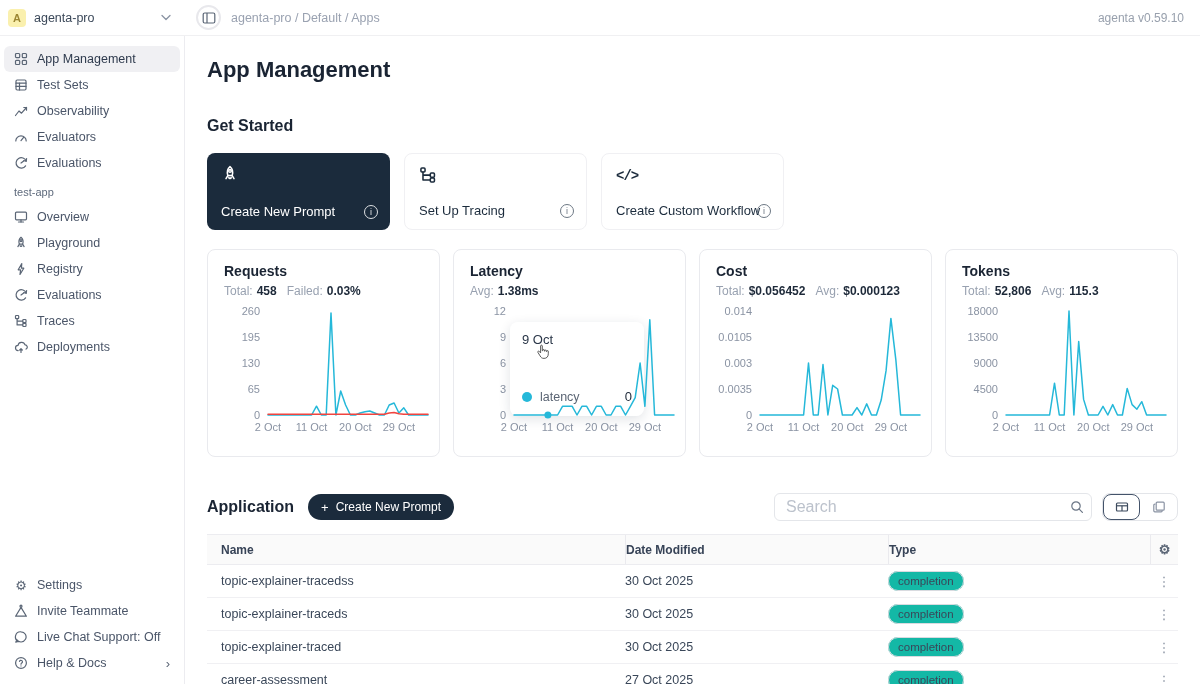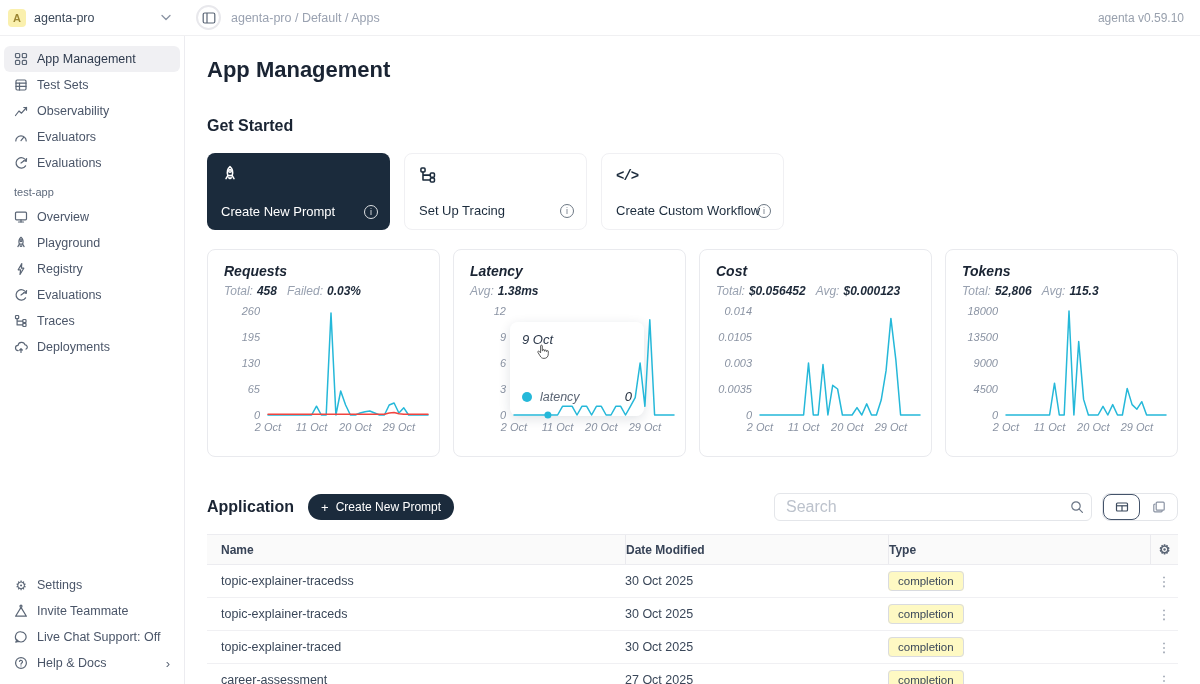--- a/index.html
+++ b/index.html
@@ -37,21 +37,21 @@
   .gs-cards { display:flex; gap:14px; margin-top:18px; }
   .gs-card { width:183px; height:77px; border-radius:8px; position:relative; padding:12px 14px; cursor:pointer; }
   .gs-dark { background:#1b2b3c; color:#fff; }
   .gs-light { background:#fff; border:1px solid #f0f0f3; color:#1b2b3c; }
   .gs-icon svg { stroke:currentColor; fill:none; stroke-width:1.2; stroke-linecap:round; stroke-linejoin:round; }
   .gs-label { position:absolute; left:14px; bottom:11px; font-size:13px; font-weight:500; }
   .info-i { position:absolute; right:12px; bottom:11px; width:14px; height:14px; border:1.1px solid currentColor; border-radius:50%; font-size:9px; display:flex; align-items:center; justify-content:center; opacity:.85; }
   .gs-light .info-i { color:#53606f; }
   .code-glyph { font-size:14px; font-weight:bold; font-family:"Liberation Mono", monospace; letter-spacing:-1px; }
   
-  .charts { display:flex; gap:13px; margin-top:19px;font-style:italic; }
+  .charts { display:flex; gap:13px; margin-top:19px; }
   .chart-card { width:233px; height:208px; border:1px solid #e9eaee; border-radius:8px; padding:13px 16px; position:relative; background:#fff; }
   .cc-title { font-size:14px; font-weight:600; color:#1a2433; }
   .cc-stats { margin-top:5px; font-size:12px; color:#98a1b0; display:flex; }
   .st-label { margin-right:4px; }
   .st-value { color:#1d2939; font-weight:600; margin-right:10px; }
   .cc-body { display:flex; margin-top:13px; }
   .cc-yticks { position:relative; width:36px; height:104px; margin-right:8px; flex:none; }
   .cc-yticks span { position:absolute; right:0; font-size:11px; color:#8a93a3; line-height:12px; }
   .cc-plotwrap { position:relative; width:160px; }
   .cc-plot { width:160px; height:104px; position:relative; z-index:3; }
@@ -79,21 +79,21 @@
   
   .tbl { margin-top:13px; }
   .tbl-header { height:31px; background:#fafafa; border-top:1px solid #ececf0; border-bottom:1px solid #ececf0; display:flex; align-items:center; font-size:12px; font-weight:600; color:#374357; }
   .tbl-row { height:33px; display:flex; align-items:center; border-bottom:1px solid #f0f0f3; font-size:12.5px; color:#3a4759; cursor:pointer; background:#fff; }
   .col-name { width:418px; padding-left:14px; }
   .col-date { width:263px; }
   .col-type { width:262px; }
   .col-actions { width:28px; display:flex; justify-content:center; }
   .tbl-header .col-date, .tbl-header .col-type, .tbl-header .col-actions { border-left:1px solid #eaeaee; height:100%; display:flex; align-items:center; }
   .tbl-header .col-actions { justify-content:center; }
-  .badge { border:1px solid #d9dbe0; border-radius:4px; padding:3px 9px; font-size:11.5px; color:#3a4759; background:#fef9c3; }
+  .badge { border:1px solid #d9dbe0; border-radius:10px; padding:3px 9px; font-size:11.5px; color:#3a4759; background:#14b8a6; }
   .kebab { font-size:13px; color:#8a93a3; cursor:pointer; padding:0 4px; }
   .hdr-gear { font-size:13px; color:#5b6676; cursor:pointer; }
 </style>
 </head>
 <body>
 
 <div class="topbar">
   <div class="ws">
     <span class="avatar">A</span>
     <span class="ws-name">agenta-pro</span>

